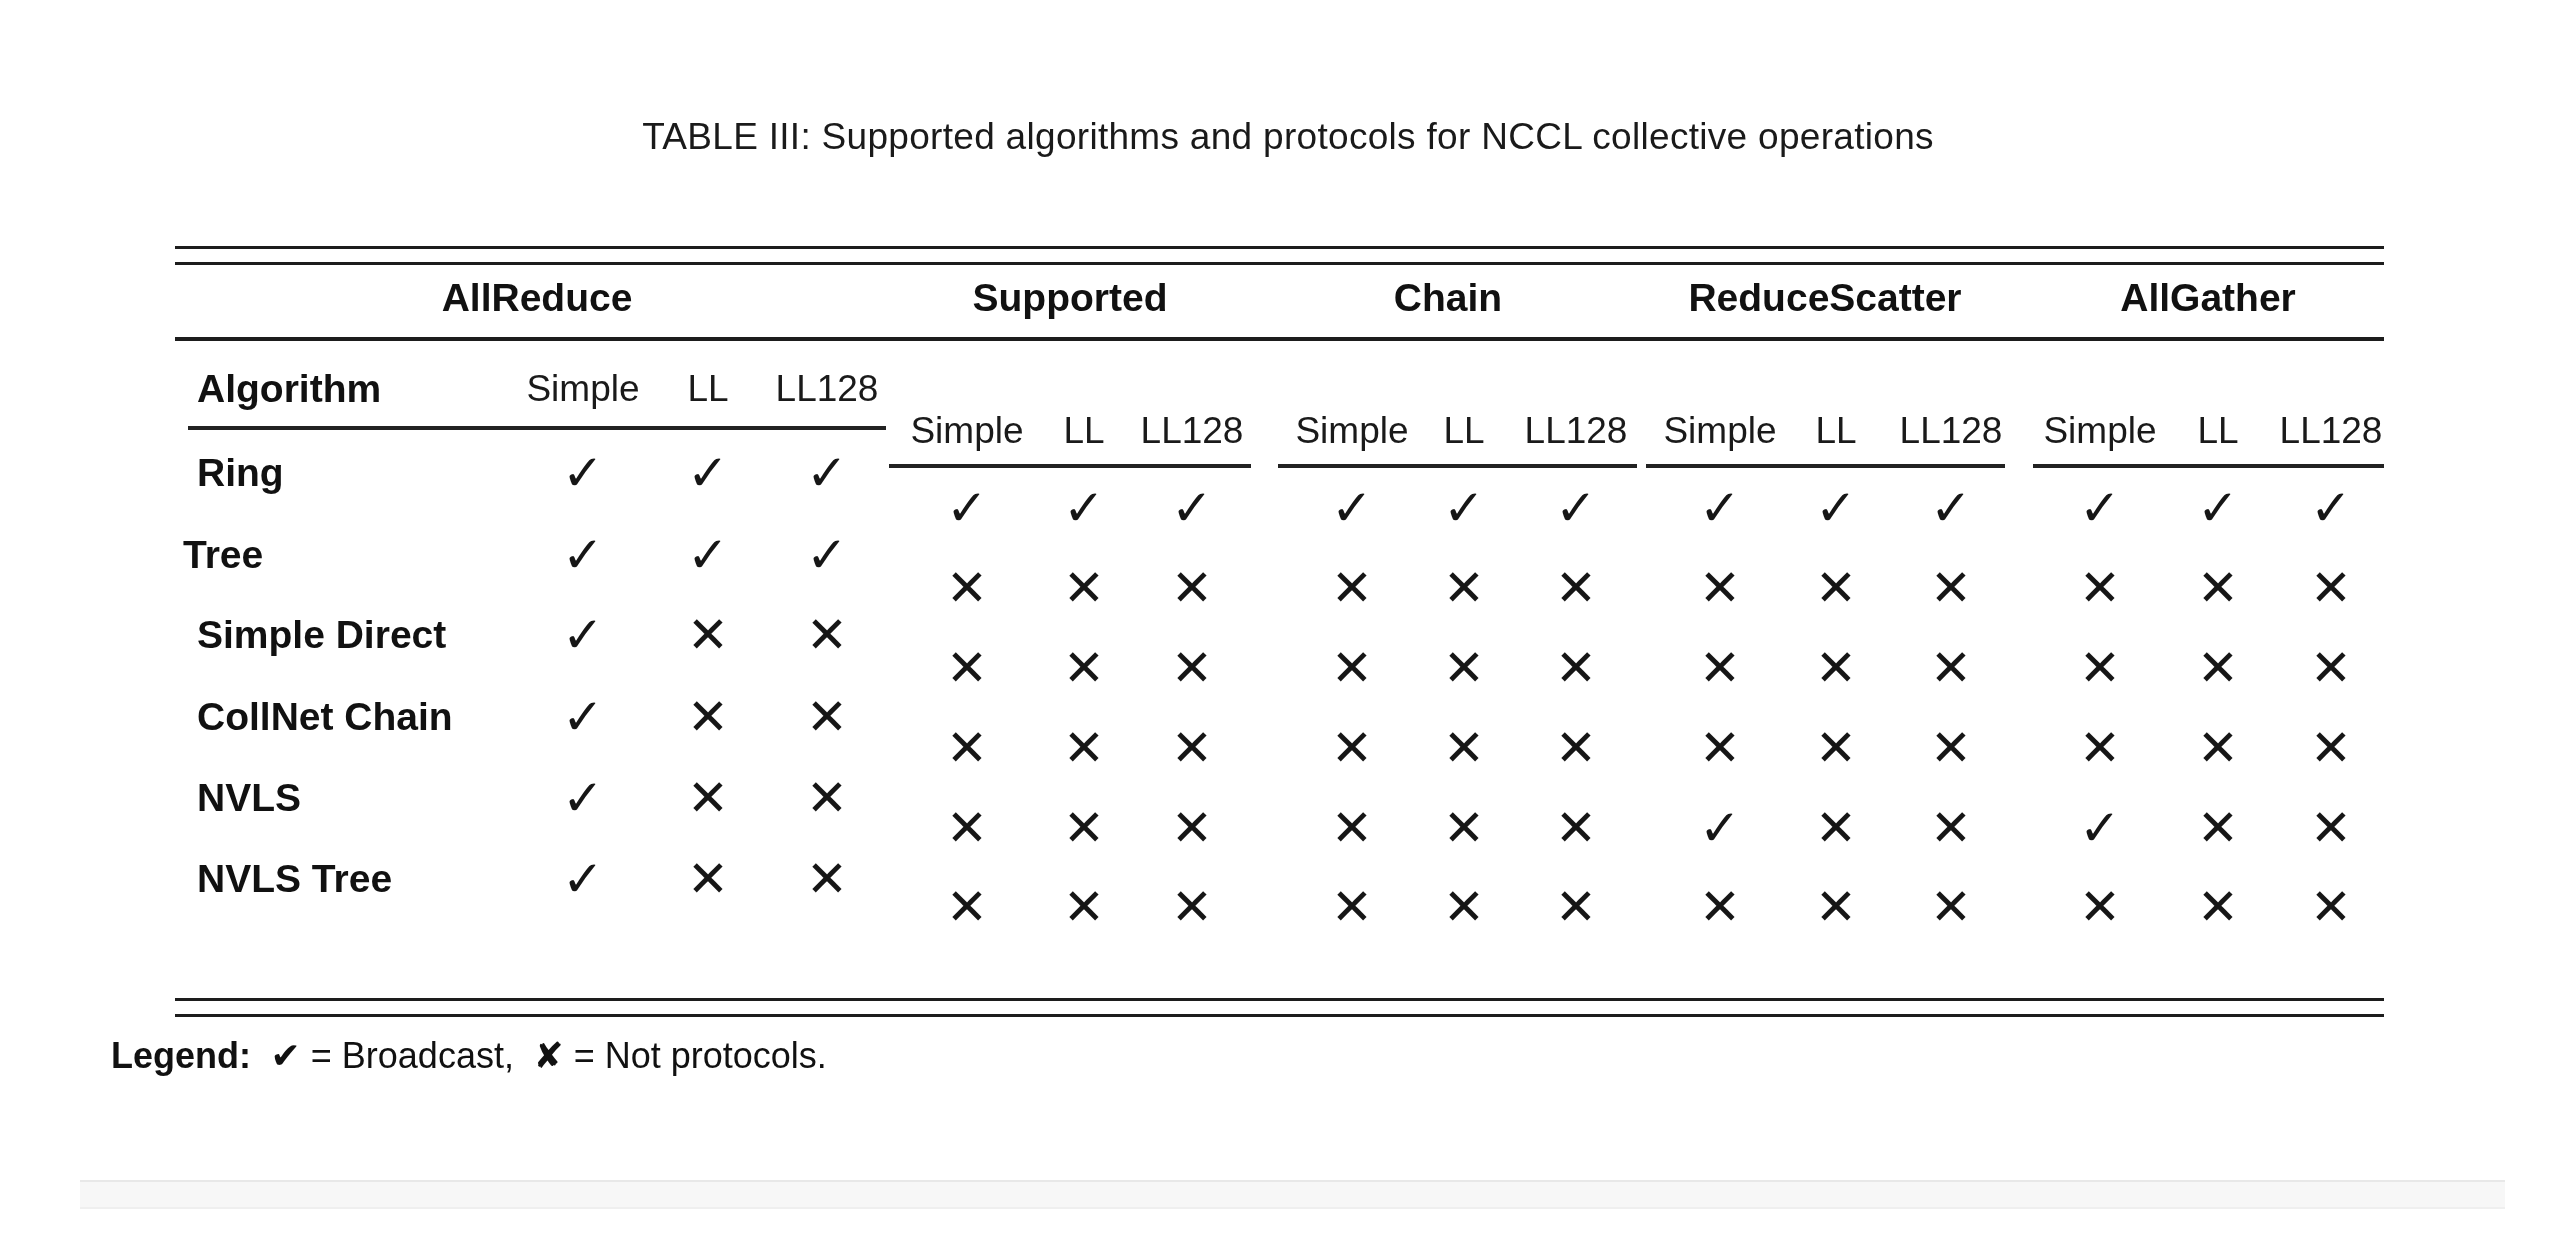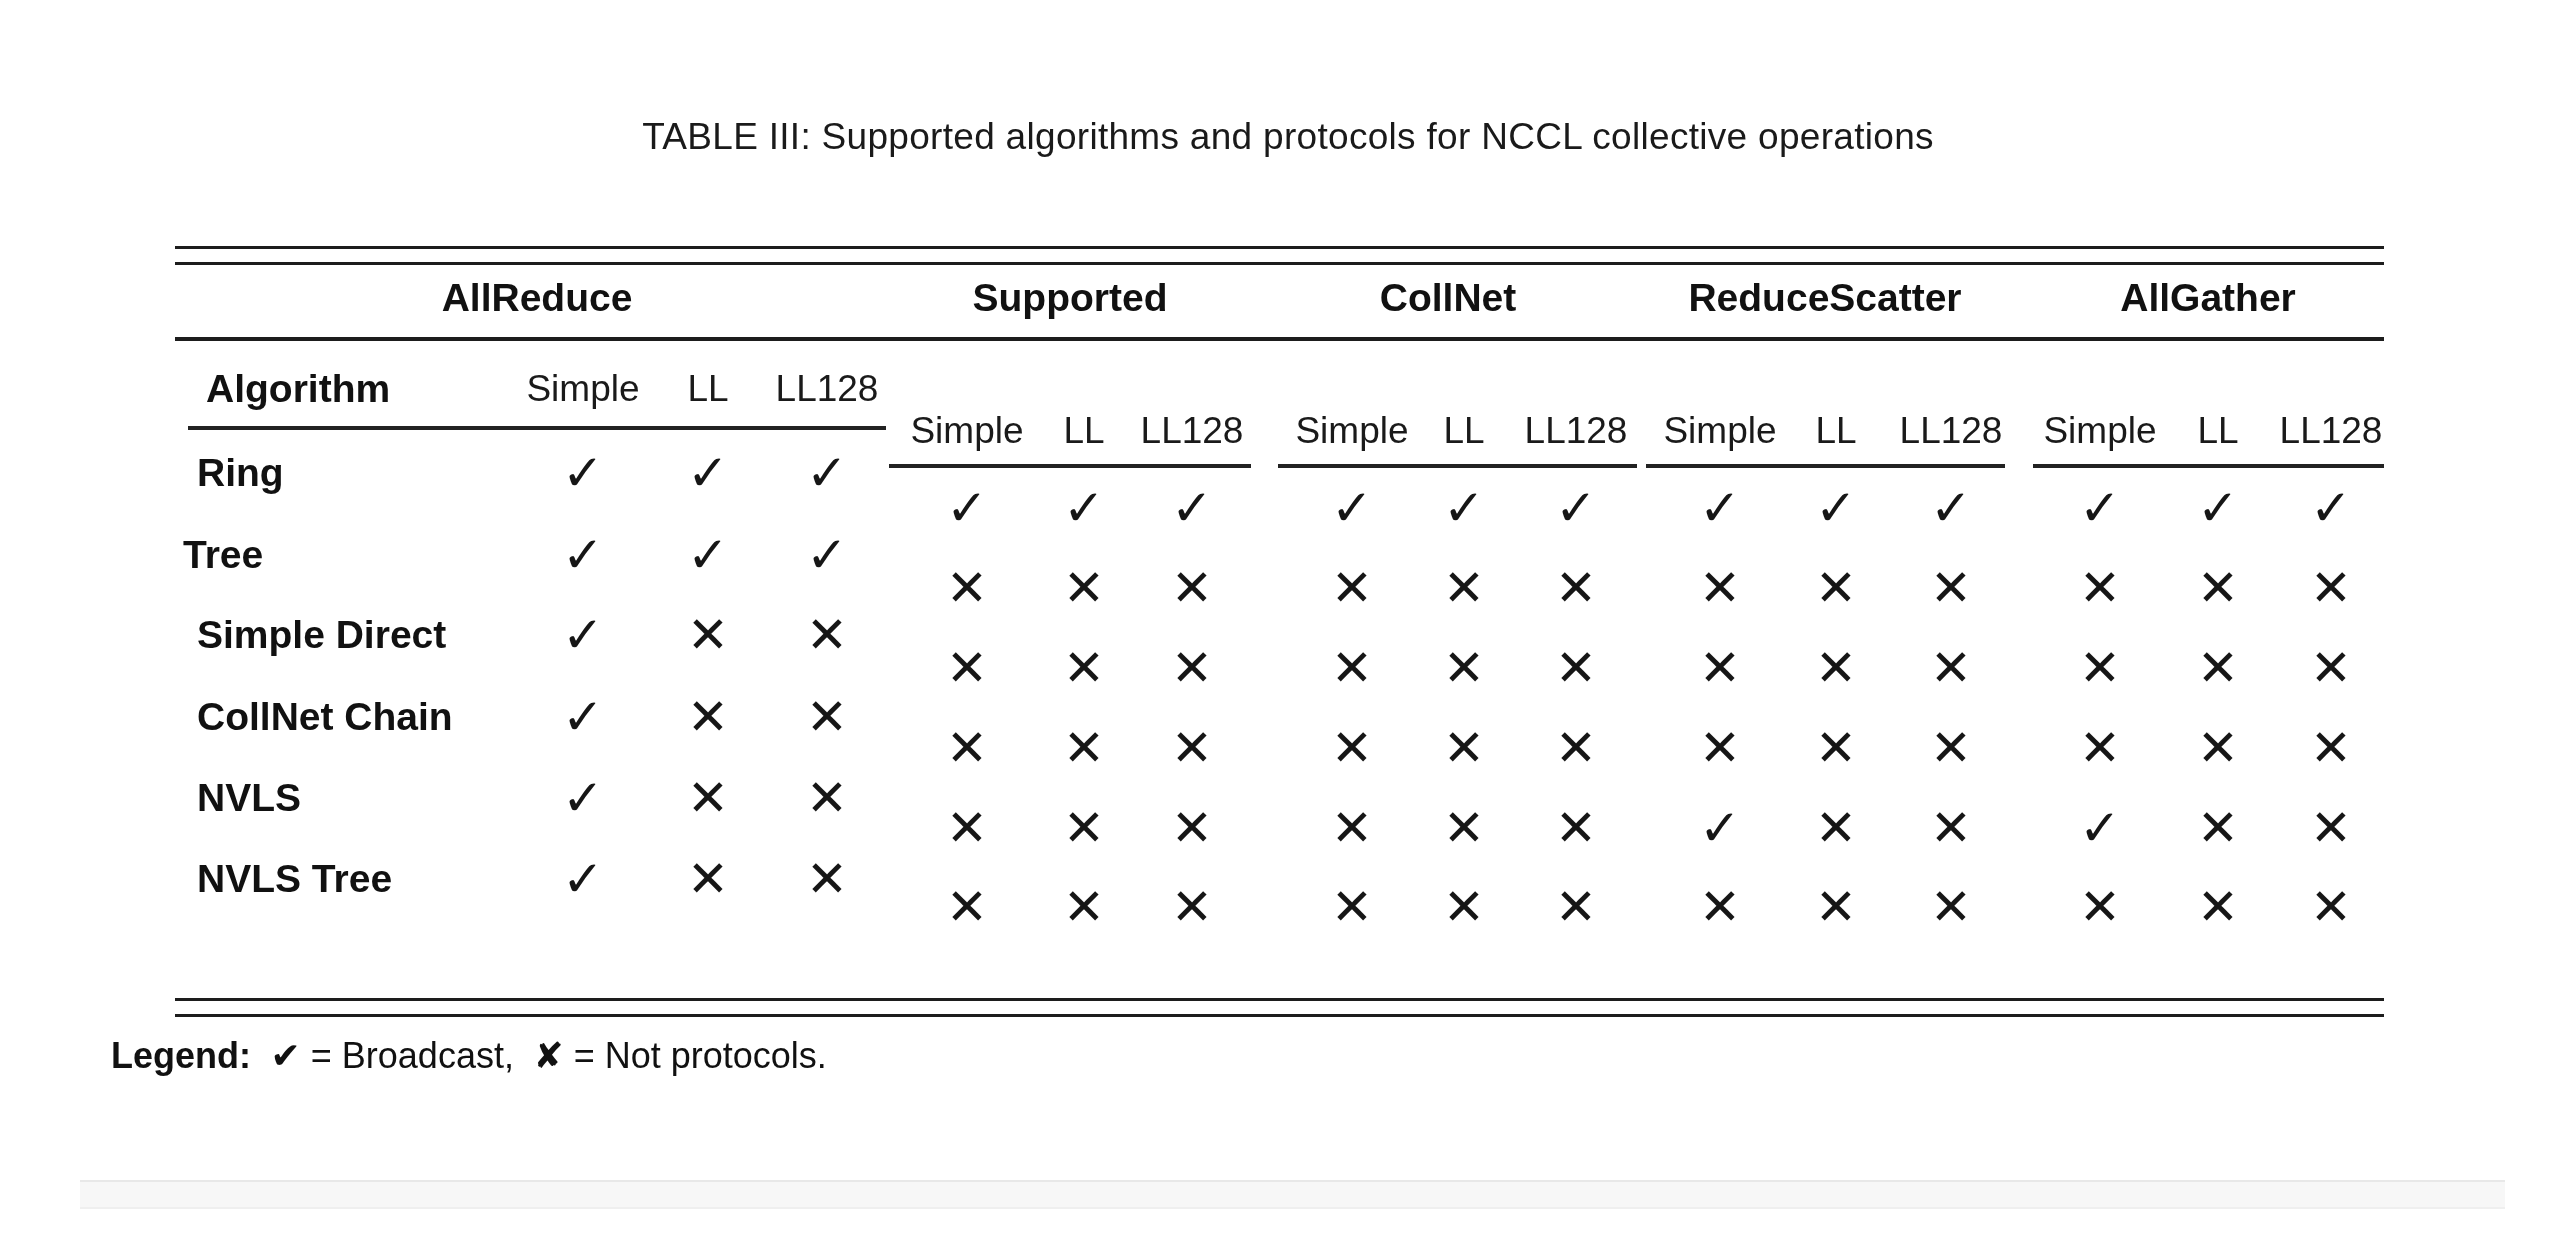--- a/index.html
+++ b/index.html
@@ -35,27 +35,27 @@
 </head>
 <body>
 
 <div class="caption">TABLE III: Supported algorithms and protocols for NCCL collective operations</div>
 
 <div id="tbl">
   <div class="double" style="top:0"></div>
 
   <span class="ghead" style="left:362px;top:52px">AllReduce</span>
   <span class="ghead" style="left:895px;top:52px">Supported</span>
-  <span class="ghead" style="left:1273px;top:52px">CollNet</span>
+  <span class="ghead" style="left:1273px;top:52px">Chain</span>
   <span class="ghead" style="left:1650px;top:52px">ReduceScatter</span>
   <span class="ghead" style="left:2033px;top:52px">AllGather</span>
 
   <div class="rule-mid"></div>
 
-  <span class="corner" style="left:31px;top:143px">Algorithm</span>
+  <span class="corner" style="left:22px;top:143px">Algorithm</span>
 
   <div class="cmid" style="left:12.5px;top:180px;width:698px"></div>
   <div class="cmid" style="left:714px;top:218px;width:362px"></div>
   <div class="cmid" style="left:1103px;top:218px;width:359px"></div>
   <div class="cmid" style="left:1471px;top:218px;width:359px"></div>
   <div class="cmid" style="left:1858px;top:218px;width:351px"></div>
 
   <div class="double" style="top:752px"></div>
 <span class="sub" style="left: 408px; top: 143px;">Simple</span>
     <span class="sub" style="left: 533px; top: 143px;">LL</span>

